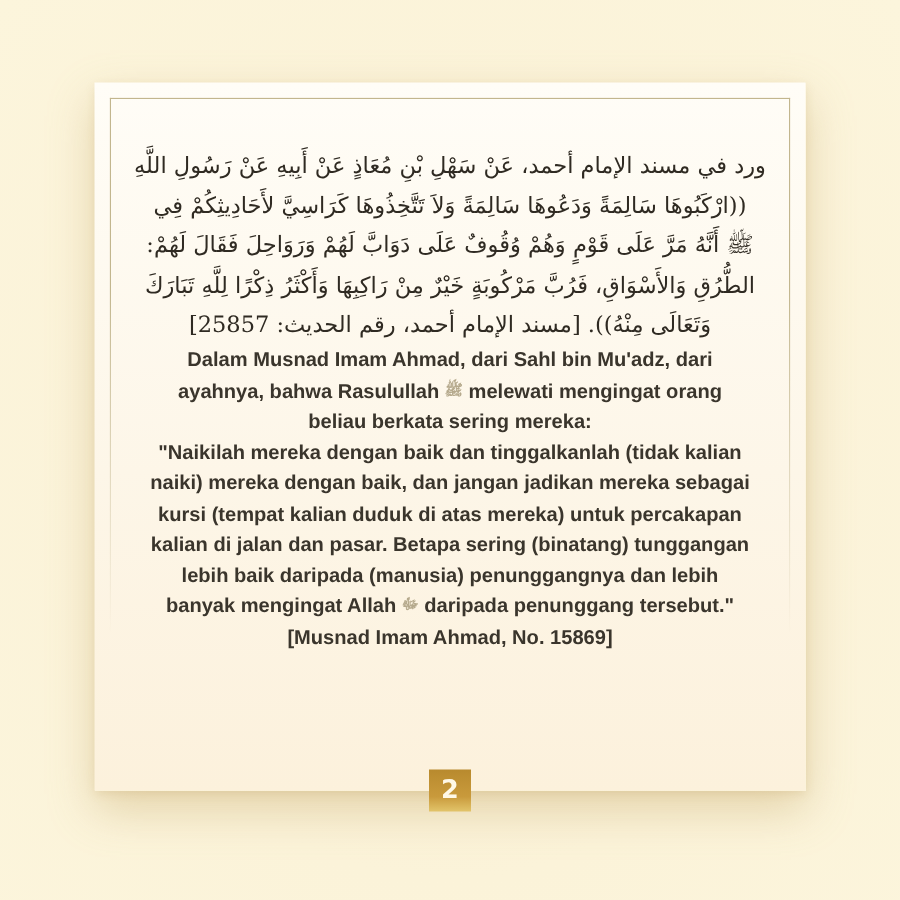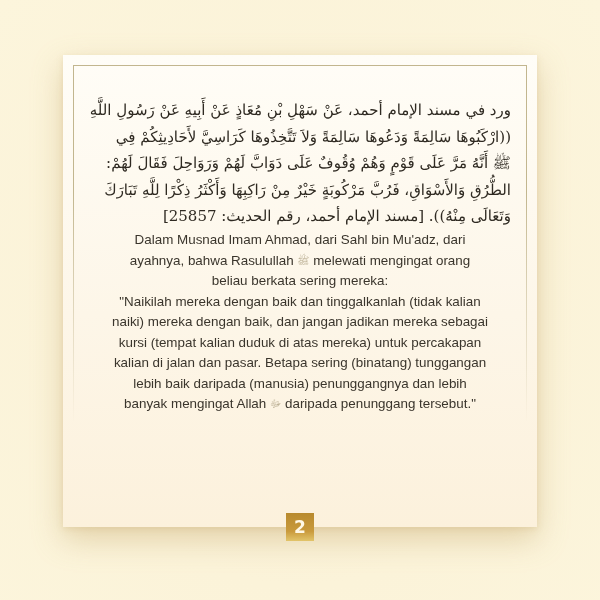--- a/index.html
+++ b/index.html
@@ -16,30 +16,30 @@
   .frame {
     position: absolute; left: 10px; top: 10px; right: 10px; height: 420px;
     border: 1.5px solid #c2b68e;
     border-bottom: none;
     -webkit-mask-image: linear-gradient(180deg, #000 0%, #000 30%, rgba(0,0,0,0) 85%);
             mask-image: linear-gradient(180deg, #000 0%, #000 30%, rgba(0,0,0,0) 85%);
     pointer-events: none;
   }
   .arabic {
     position: absolute; left: 26px; right: 26px; top: 42px;
-    direction: rtl; text-align: right;
+    direction: rtl; text-align: center;
     font-family: "DejaVu Serif", serif;
     font-size: 15px; line-height: 26.5px; color: #2f2a22;
   }
   .arabic div { white-space: nowrap; }
   .translation {
     position: absolute; left: 16px; right: 16px; top: 175px;
     text-align: center;
     font-family: "Liberation Sans", sans-serif;
-    font-size: 13.4px; line-height: 20.5px; color: #3a352c;
+    font-size: 13.4px; line-height: 20.5px; color: #3a352c; font-weight: bold;
   }
   .translation div { white-space: nowrap; }
   .saw {
     display: inline-block; font-size: 10px; color: #b5a98c; vertical-align: middle;
   }
   .page-badge {
     position: absolute; left: 286px; top: 513px; width: 28px; height: 28px;
     background: linear-gradient(180deg, #b88a2e 0%, #c99a3c 65%, #e2c46a 100%);
     color: #fff8e6; font-family: "DejaVu Sans", sans-serif; font-weight: bold;
     font-size: 17px; line-height: 28px; text-align: center;
@@ -62,16 +62,17 @@
   <div class="translation">
     <div><span>Dalam Musnad Imam Ahmad, dari Sahl bin Mu'adz, dari</span></div>
     <div><span>ayahnya, bahwa Rasulullah </span><span class="saw">ﷺ</span><span> melewati mengingat orang</span></div>
     <div><span>beliau berkata sering mereka:</span></div>
     <div><span>"Naikilah mereka dengan baik dan tinggalkanlah (tidak kalian</span></div>
     <div><span>naiki) mereka dengan baik, dan jangan jadikan mereka sebagai</span></div>
     <div><span>kursi (tempat kalian duduk di atas mereka) untuk percakapan</span></div>
     <div><span>kalian di jalan dan pasar. Betapa sering (binatang) tunggangan</span></div>
     <div><span>lebih baik daripada (manusia) penunggangnya dan lebih</span></div>
     <div><span>banyak mengingat Allah </span><span class="saw">ﷻ</span><span> daripada penunggang tersebut."</span></div>
+    <div><span>[Musnad Imam Ahmad, No. 15869]</span></div>
   </div>
 </div>
 
 <div class="page-badge">2</div>
 
 </body></html>

